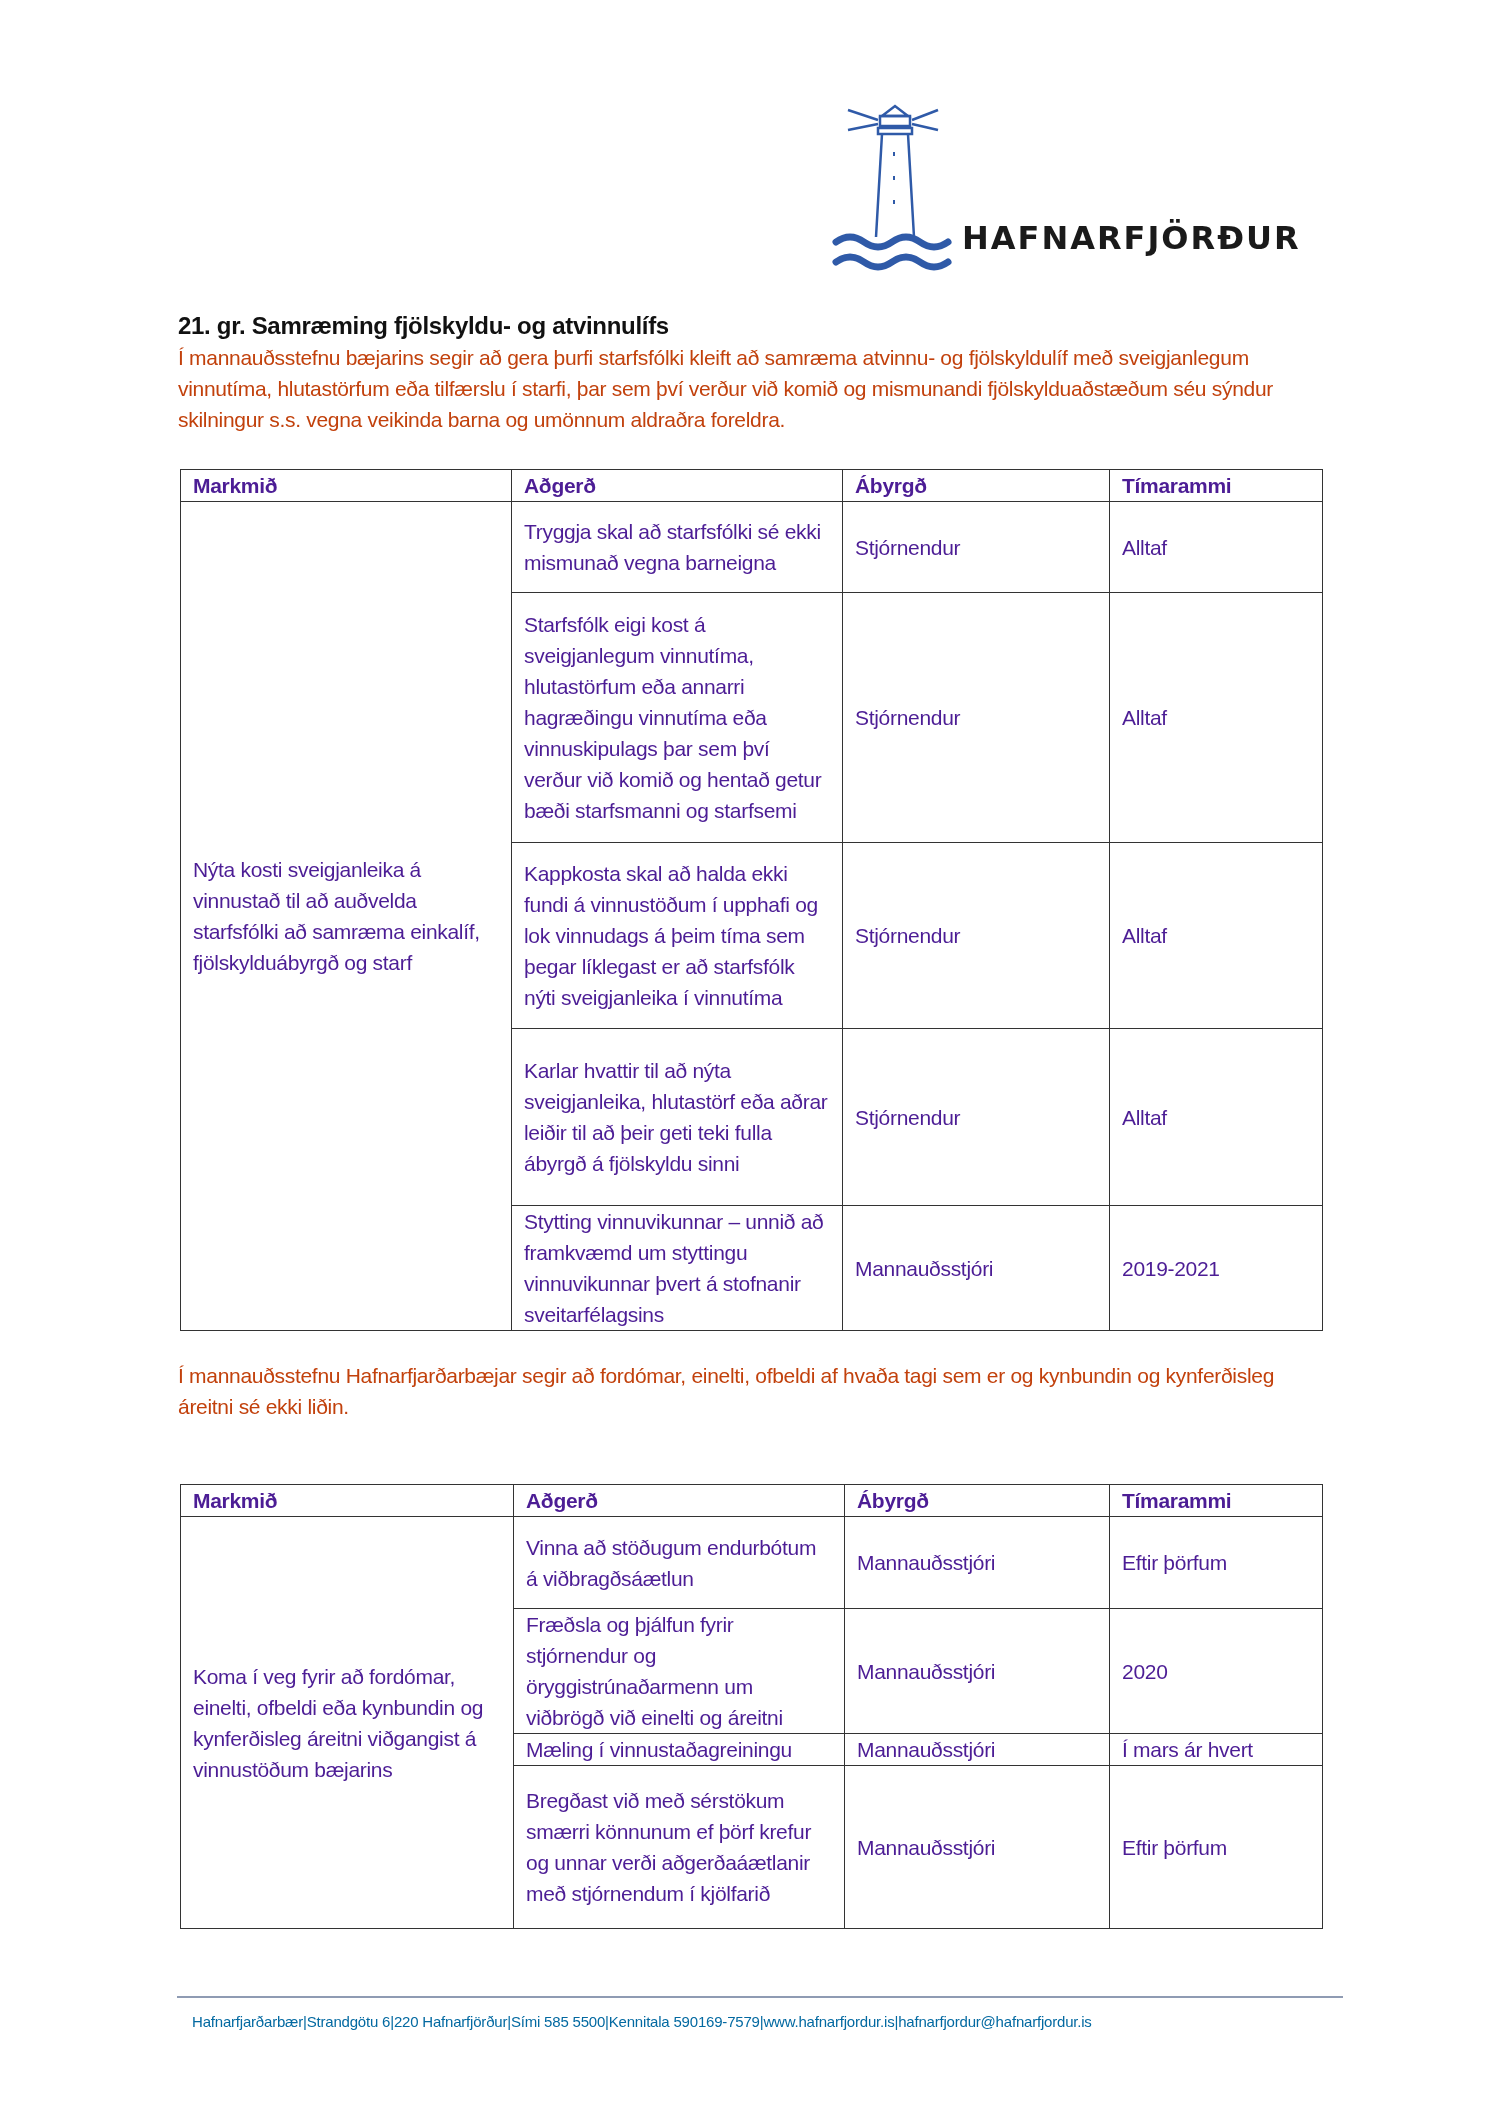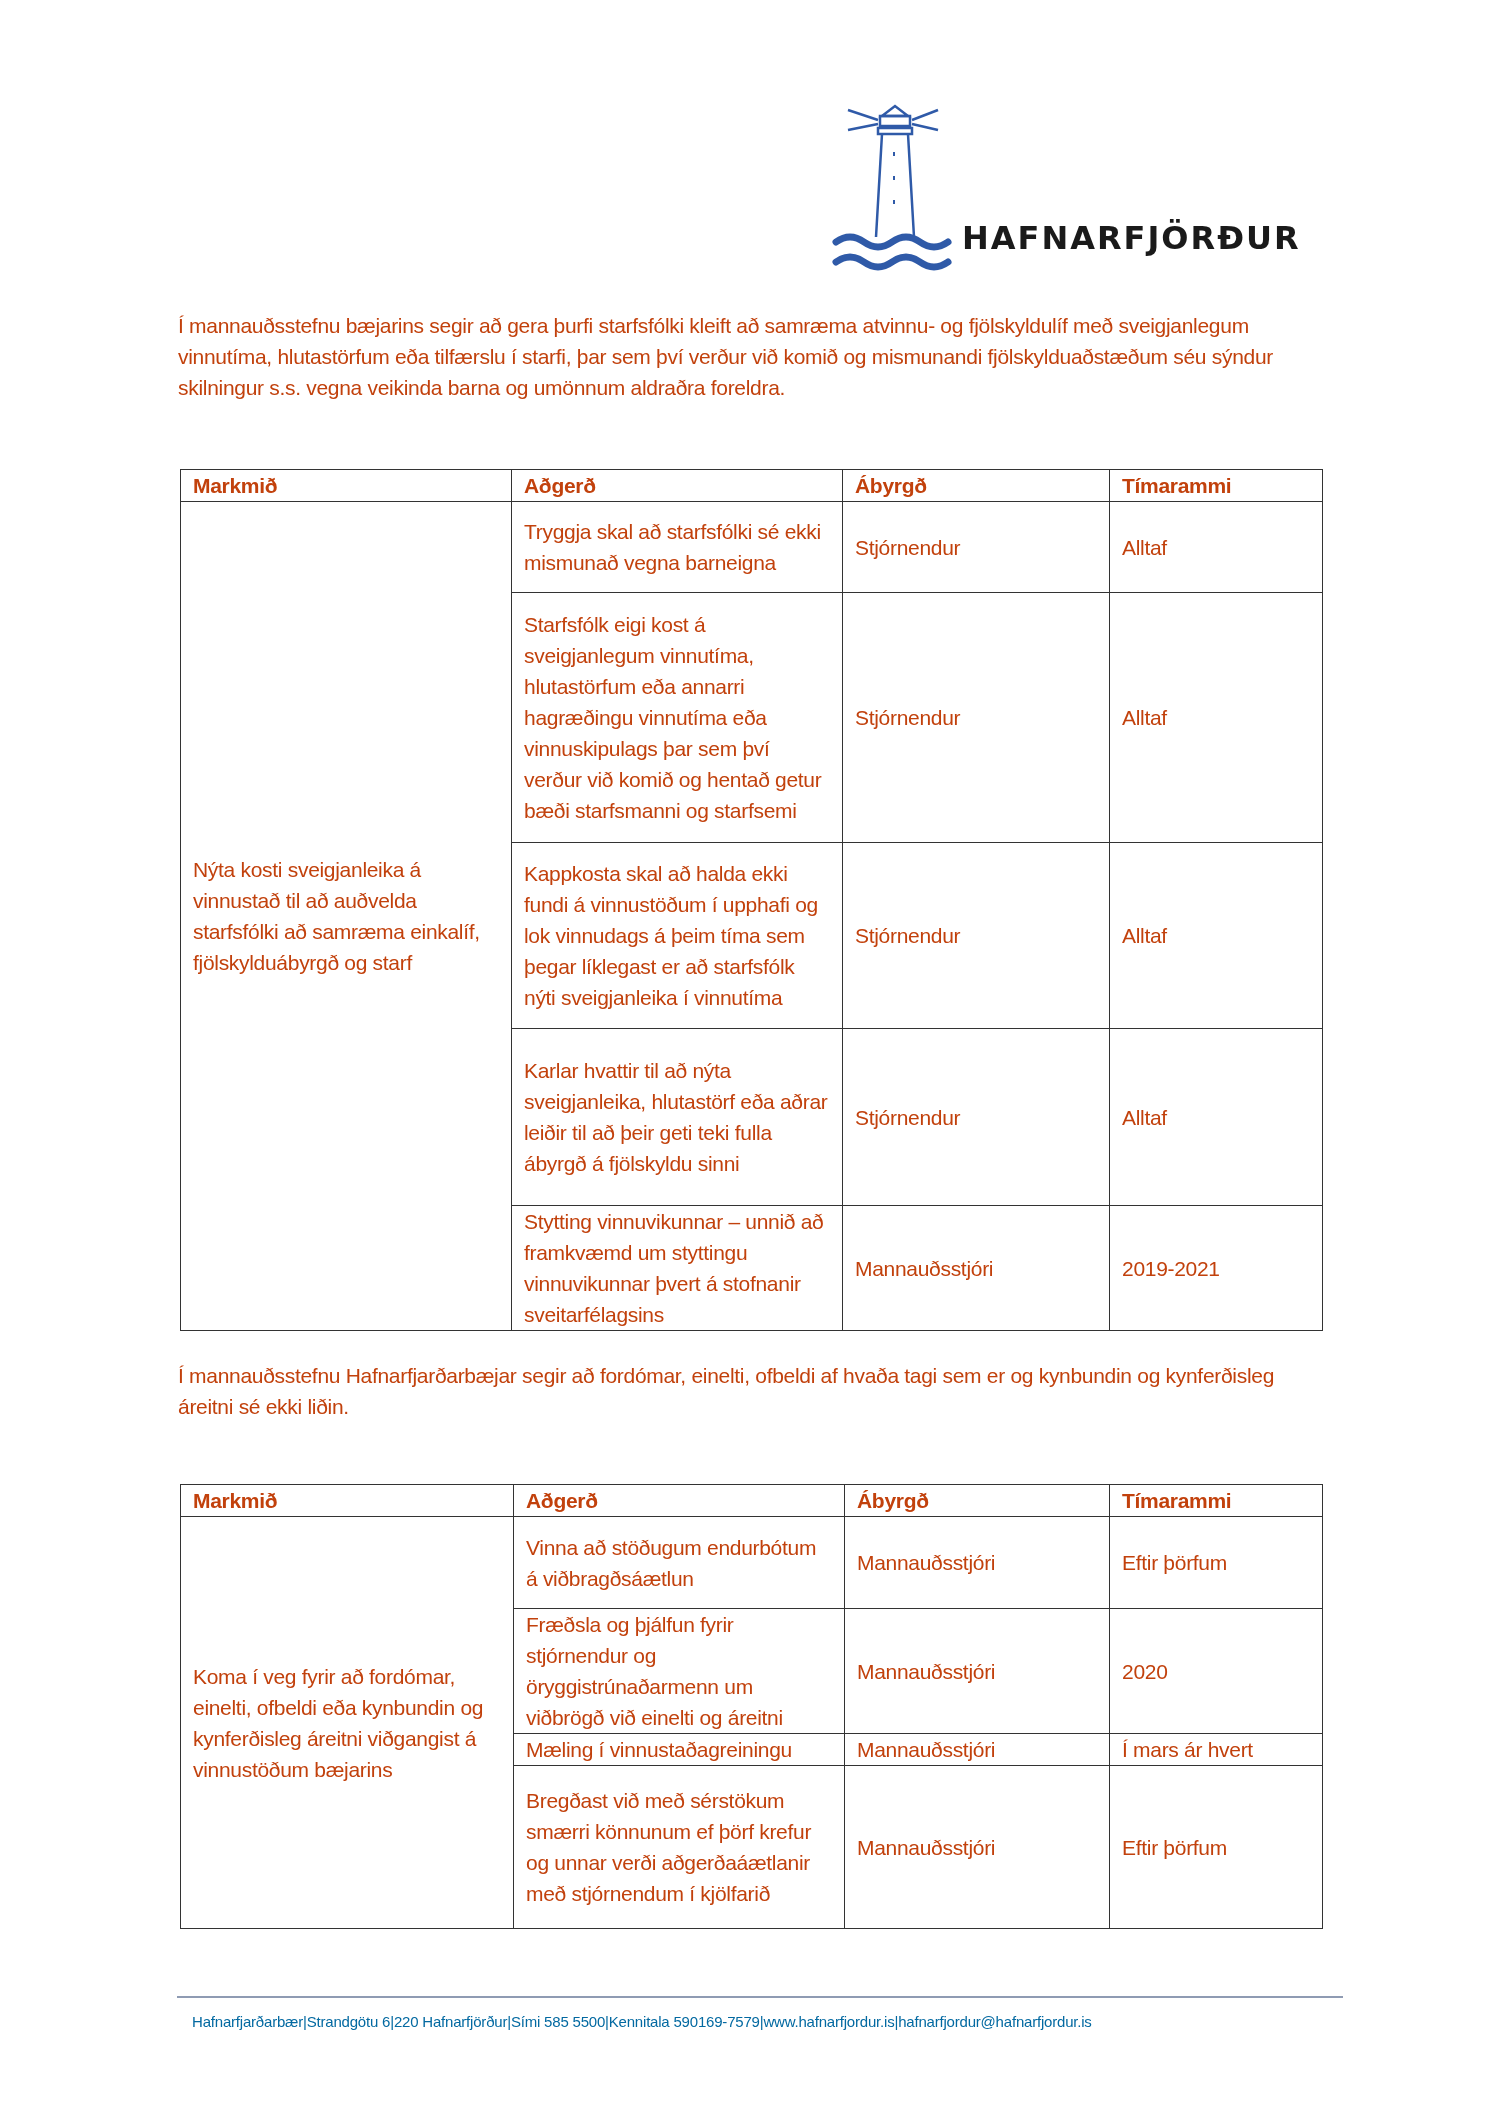--- a/index.html
+++ b/index.html
@@ -5,21 +5,21 @@
   html, body { margin: 0; padding: 0; background: #ffffff; }
   body { width: 1500px; height: 2122px; position: relative; overflow: hidden;
          font-family: "Liberation Sans", "DejaVu Sans", sans-serif; color: #111; }
   .logo { position: absolute; left: 830px; top: 92px; width: 500px; height: 180px; }
   .logo-text { position: absolute; left: 132px; top: 130px; font-family: "DejaVu Sans", sans-serif;
                font-weight: bold; font-size: 32px; letter-spacing: 2px; color: #1a1a1a; line-height: 1; }
   .section { position: absolute; left: 178px; width: 1150px; }
   .heading { font-weight: bold; font-size: 24px; line-height: 32px; margin: 0; color: #111; letter-spacing: -0.3px; }
   .para { font-size: 21px; line-height: 31px; margin: 0; color: #c2410c; letter-spacing: -0.3px; }
   table.plan { position: absolute; left: 180px; border-collapse: collapse; table-layout: fixed;
-               font-size: 21px; line-height: 31px; letter-spacing: -0.3px; color: #c2410c; }
+               font-size: 21px; line-height: 31px; letter-spacing: -0.3px; color: #4c1d95; }
   table.plan td, table.plan th { border: 1.5px solid #333; padding: 0 12px; vertical-align: middle; text-align: left; }
   table.plan th { font-weight: bold; height: 31px; padding-top: 0; padding-bottom: 0; }
   table.plan td.goal { vertical-align: middle; margin-left: 34px; }
   .footer-line { position: absolute; left: 177px; top: 1996px; width: 1166px; height: 2px; background: #8f9bb3; }
   .footer-text { position: absolute; left: 192px; top: 2013px; font-size: 15px; color: #0369a1; letter-spacing: -0.2px; white-space: nowrap; }
 </style>
 </head>
 <body>
 
 <div class="logo">
@@ -41,20 +41,21 @@
     </g>
     <g stroke="#2f5aa8" stroke-width="7" fill="none" stroke-linecap="round">
       <path d="M6 150 Q20 140 34 150 Q48 160 62 150 Q76 140 90 150 Q104 160 118 150"></path>
       <path d="M6 170 Q20 160 34 170 Q48 180 62 170 Q76 160 90 170 Q104 180 118 170"></path>
     </g>
   </svg>
   <div class="logo-text">HAFNARFJÖRÐUR</div>
 </div>
 
 <div class="section" style="top:310px;">
+  <h2 class="heading">21. gr. Samræming fjölskyldu- og atvinnulífs</h2>
   <p class="para">Í mannauðsstefnu bæjarins segir að gera þurfi starfsfólki kleift að samræma atvinnu- og fjölskyldulíf með sveigjanlegum vinnutíma, hlutastörfum eða tilfærslu í starfi, þar sem því verður við komið og mismunandi fjölskylduaðstæðum séu sýndur skilningur s.s. vegna veikinda barna og umönnum aldraðra foreldra.</p>
 </div>
 
 <table class="plan" style="top:469px;">
   <colgroup>
       <col style="width:331px">
       <col style="width:331px">
       <col style="width:267px">
       <col style="width:213px">
     </colgroup>

